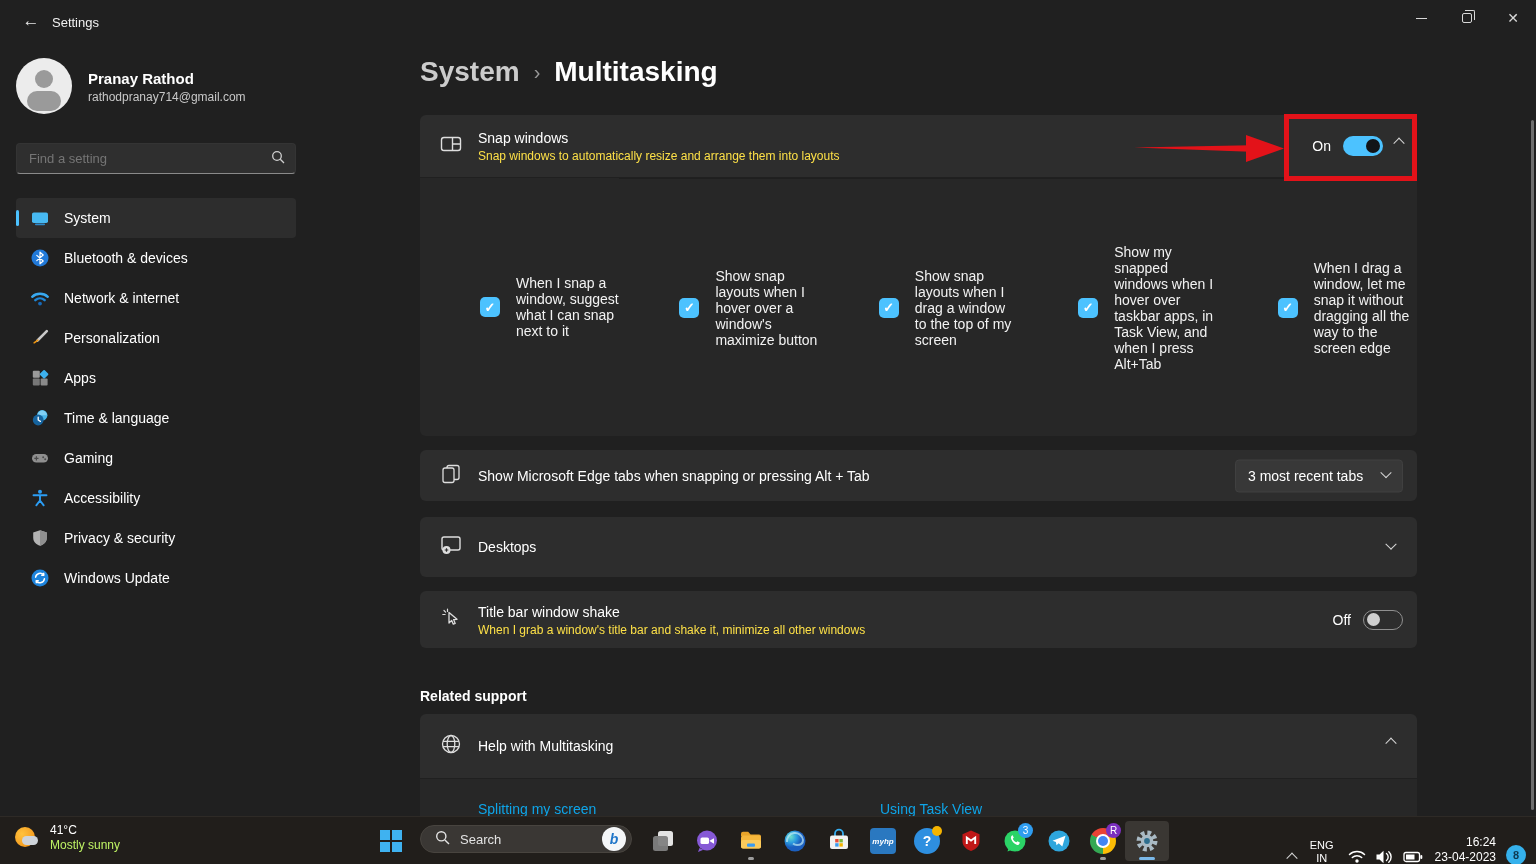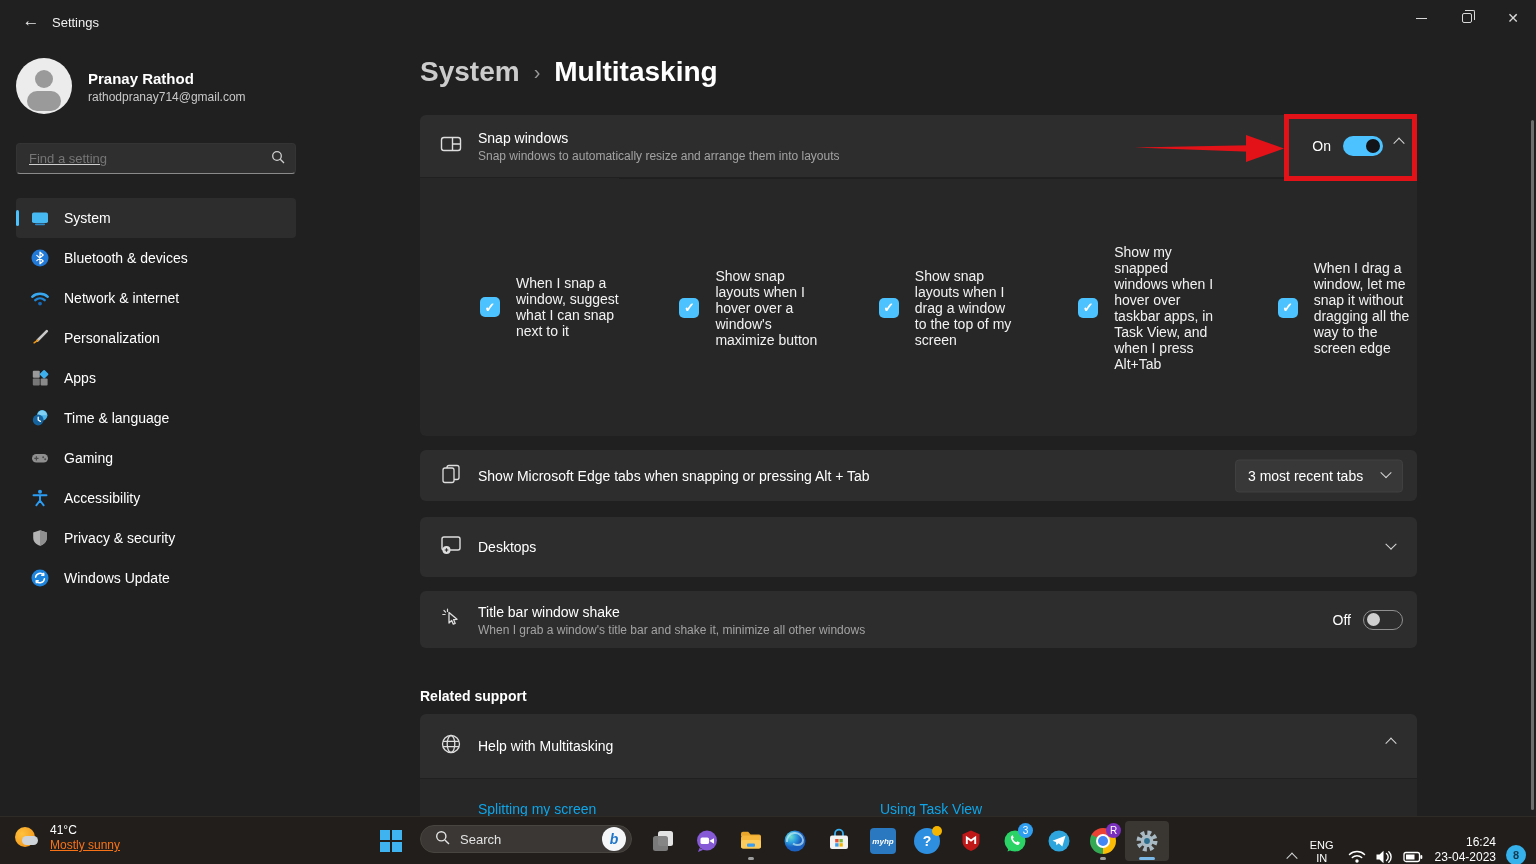--- a/index.html
+++ b/index.html
@@ -25,42 +25,42 @@
   .sidebar { position:absolute; left:0; top:40px; width:420px; bottom:48px; }
   .avatar { position:absolute; left:16px; top:18px; width:56px; height:56px; border-radius:50%; background:#ececec; overflow:hidden; }
   .avatar .head { position:absolute; left:19px; top:12px; width:18px; height:18px; border-radius:50%; background:#9a9a9a; }
   .avatar .body { position:absolute; left:11px; top:33px; width:34px; height:20px; border-radius:10px; background:#9a9a9a; }
   .acct-name { position:absolute; left:88px; top:30px; font-size:15px; font-weight:bold; color:#fff; }
   .acct-email { position:absolute; left:88px; top:50px; font-size:12px; color:#c8c8c8; }
 
   .search-box { position:absolute; left:16px; top:103px; width:280px; height:31px; background:#2f2f2f;
     border:1px solid #343434; border-bottom:1px solid #8a8a8a; border-radius:4px; display:flex; align-items:center; }
   .search-box input { flex:1; background:none; border:none; outline:none; color:#cfcfcf; font-size:13px;
-    padding:0 8px 0 12px; font-family:"Liberation Sans", sans-serif;text-decoration:underline; }
+    padding:0 8px 0 12px; font-family:"Liberation Sans", sans-serif; }
   .search-box .mag { margin-right:10px; }
 
   .nav { position:absolute; left:0; top:158px; right:0; }
   .nav-item { position:relative; width:280px; height:40px; margin:0 0 0 16px; border-radius:4px;
     display:flex; align-items:center; gap:14px; padding-left:14px; font-size:14px; color:#fff; cursor:pointer; }
   .nav-item.selected { background:#2d2d2d; }
   .nav-item.selected::before { content:""; position:absolute; left:0; top:12px; width:3px; height:16px;
     border-radius:2px; background:#4cc2ff; }
   .icon20 { width:20px; height:20px; display:inline-flex; }
 
   
   .main { position:absolute; left:420px; top:40px; right:0; height:776px; overflow:hidden; }
   .breadcrumb { position:absolute; left:0; top:16px; font-size:28px; display:flex; gap:14px; align-items:center; }
   .crumb-parent { color:#cccccc; font-weight:600; cursor:pointer; }
   .crumb-sep { color:#9a9a9a; font-size:20px; }
   .crumb-current { color:#ffffff; font-weight:600; }
 
   .card { position:absolute; left:0; width:997px; background:#2d2d2d; border-radius:6px; }
   .card .row-icon { position:absolute; left:19px; top:50%; transform:translateY(-50%); }
   .card-title { font-size:14px; color:#fff; }
-  .card-sub { font-size:12px; color:#a3a3a3; margin-top:3px; }
+  .card-sub { font-size:12px; color:#fde047; margin-top:3px; }
   .title-wrap { position:absolute; left:58px; top:50%; transform:translateY(-50%); }
   .right-cluster { position:absolute; right:14px; top:50%; transform:translateY(-50%);
     display:flex; align-items:center; gap:12px; }
   .state-label { font-size:14px; color:#fff; }
 
   .toggle { position:relative; width:40px; height:20px; border-radius:10px; cursor:pointer; }
   .toggle.on { background:#4cc2ff; }
   .toggle.on .knob { position:absolute; right:3px; top:3px; width:14px; height:14px; border-radius:50%; background:#121418; }
   .toggle.off { border:1px solid #8f8f8f; background:transparent; }
   .toggle.off .knob { position:absolute; left:3px; top:2.5px; width:13px; height:13px; border-radius:50%; background:#cfcfcf; }
@@ -92,21 +92,21 @@
   
   .red-rect { position:absolute; left:1284px; top:114px; width:133px; height:67px;
     border:5px solid #e31219; z-index:40; pointer-events:none; }
   .red-arrow { position:absolute; left:1128px; top:131px; z-index:40; pointer-events:none; }
 
   
   .taskbar { position:absolute; left:0; bottom:0; width:1536px; height:48px; background:#211e1b;
     border-top:1px solid #2e2a26; z-index:50; }
   .weather { position:absolute; left:14px; top:6px; display:flex; gap:10px; align-items:center; cursor:pointer; }
   .weather-text .temp { font-size:12px; color:#fff; }
-  .weather-text .cond { font-size:12px; color:#f97316; margin-top:1px;text-decoration:underline; }
+  .weather-text .cond { font-size:12px; color:#bef264; margin-top:1px; }
   .sun { position:relative; width:26px; height:26px; }
   .sun::before { content:""; position:absolute; left:1px; top:2px; width:20px; height:20px; border-radius:50%;
     background:radial-gradient(circle at 35% 35%, #ffc23d, #f08c13); }
   .sun::after { content:""; position:absolute; left:8px; top:11px; width:16px; height:9px; border-radius:6px; background:#cfd4da; }
 
   .start-btn { position:absolute; left:380px; top:13px; width:22px; height:22px; display:grid;
     grid-template-columns:10px 10px; grid-template-rows:10px 10px; gap:2px; cursor:pointer; }
   .start-btn i { background:#3fb2f0; }
   .tb-search { position:absolute; left:420px; top:8px; width:212px; height:28px; border-radius:16px;
     background:#3a3734; border:1px solid #48443f; display:flex; align-items:center; padding:0 5px 0 14px; cursor:pointer; }

